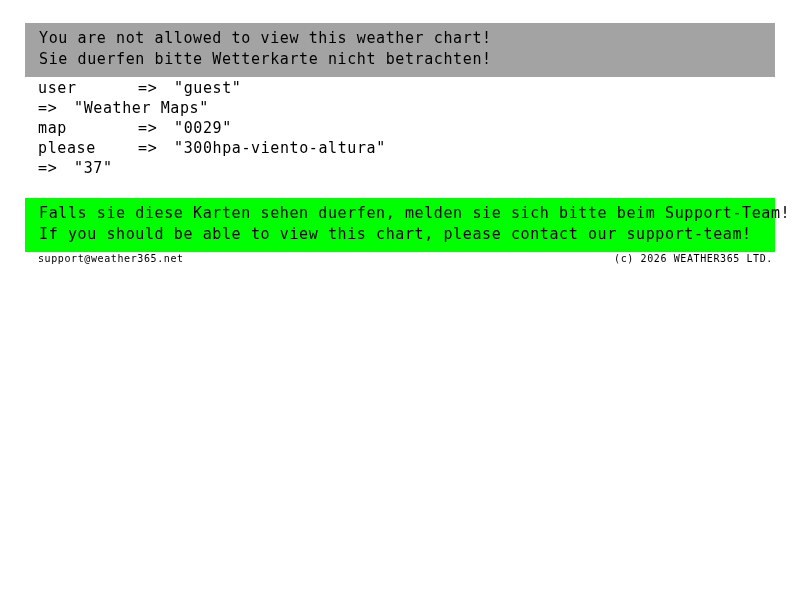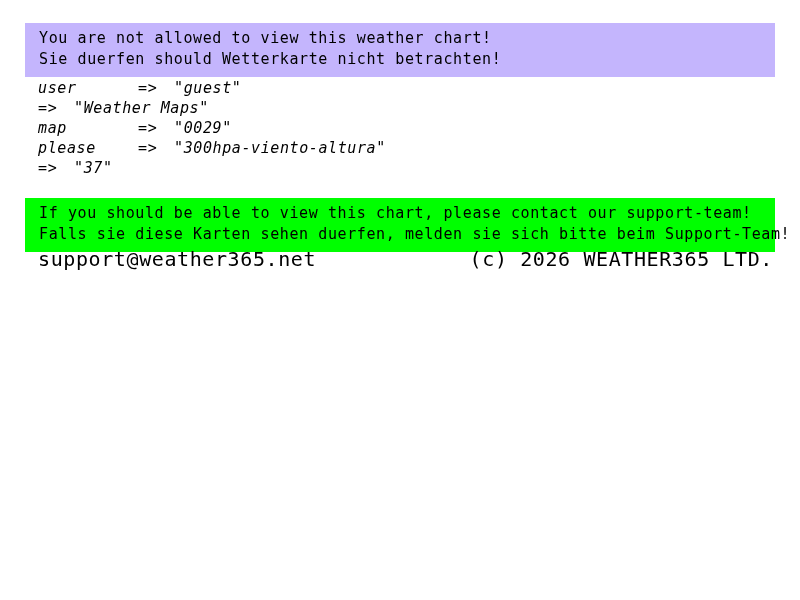--- a/index.html
+++ b/index.html
@@ -21,37 +21,36 @@
   }
   .banner {
     position: absolute;
     left: 25px;
     width: 750px;
     box-sizing: border-box;
     padding: 5px 14px 7px 14px;
   }
   .banner-error {
     top: 23px;
-    background: #c4b5fd;
+    background: #a3a3a3;
   }
   .banner-ok {
     top: 198px;
     background: #00ff00;
   }
   .banner-line {
     font-size: 15px;
     line-height: 21px;
     white-space: pre;
     letter-spacing: 0.6px;
   }
   .params {
     position: absolute;
     left: 38px;
     top: 78px;
-    font-style: italic;
   }
   .param-row {
     display: flex;
     font-size: 15px;
     line-height: 20px;
     white-space: pre;
     letter-spacing: 0.6px;
   }
   .param-key {
     width: 100px;
@@ -64,38 +63,38 @@
   .param-val {
     display: inline-block;
   }
   .footer {
     position: absolute;
     left: 38px;
     top: 249px;
     width: 735px;
     display: flex;
     justify-content: space-between;
-    font-size: 20px;
+    font-size: 10px;
     line-height: 20px;
     white-space: pre;
     letter-spacing: 0.6px;
   }
   .footer a {
     color: #000000;
     text-decoration: none;
   }
 </style>
 </head>
 <body>
 
 <div class="page">
 
   <div class="banner banner-error">
     <div class="banner-line">You are not allowed to view this weather chart!</div>
-    <div class="banner-line">Sie duerfen should Wetterkarte nicht betrachten!</div>
+    <div class="banner-line">Sie duerfen bitte Wetterkarte nicht betrachten!</div>
   </div>
 
   <div class="params">
     <div class="param-row">
       <span class="param-key">user</span>
       <span class="param-arrow">=&gt;</span>
       <span class="param-val">"guest"</span>
     </div>
     <div class="param-row">
       <span class="param-arrow">=&gt;</span>
@@ -111,22 +110,22 @@
       <span class="param-arrow">=&gt;</span>
       <span class="param-val">"300hpa-viento-altura"</span>
     </div>
     <div class="param-row">
       <span class="param-arrow">=&gt;</span>
       <span class="param-val">"37"</span>
     </div>
   </div>
 
   <div class="banner banner-ok">
+    <div class="banner-line">Falls sie diese Karten sehen duerfen, melden sie sich bitte beim Support-Team!</div>
     <div class="banner-line">If you should be able to view this chart, please contact our support-team!</div>
-    <div class="banner-line">Falls sie diese Karten sehen duerfen, melden sie sich bitte beim Support-Team!</div>
   </div>
 
   <div class="footer">
     <a href="#">support@weather365.net</a>
     <span>(c) 2026 WEATHER365 LTD.</span>
   </div>
 
 </div>
 
 </body></html>

